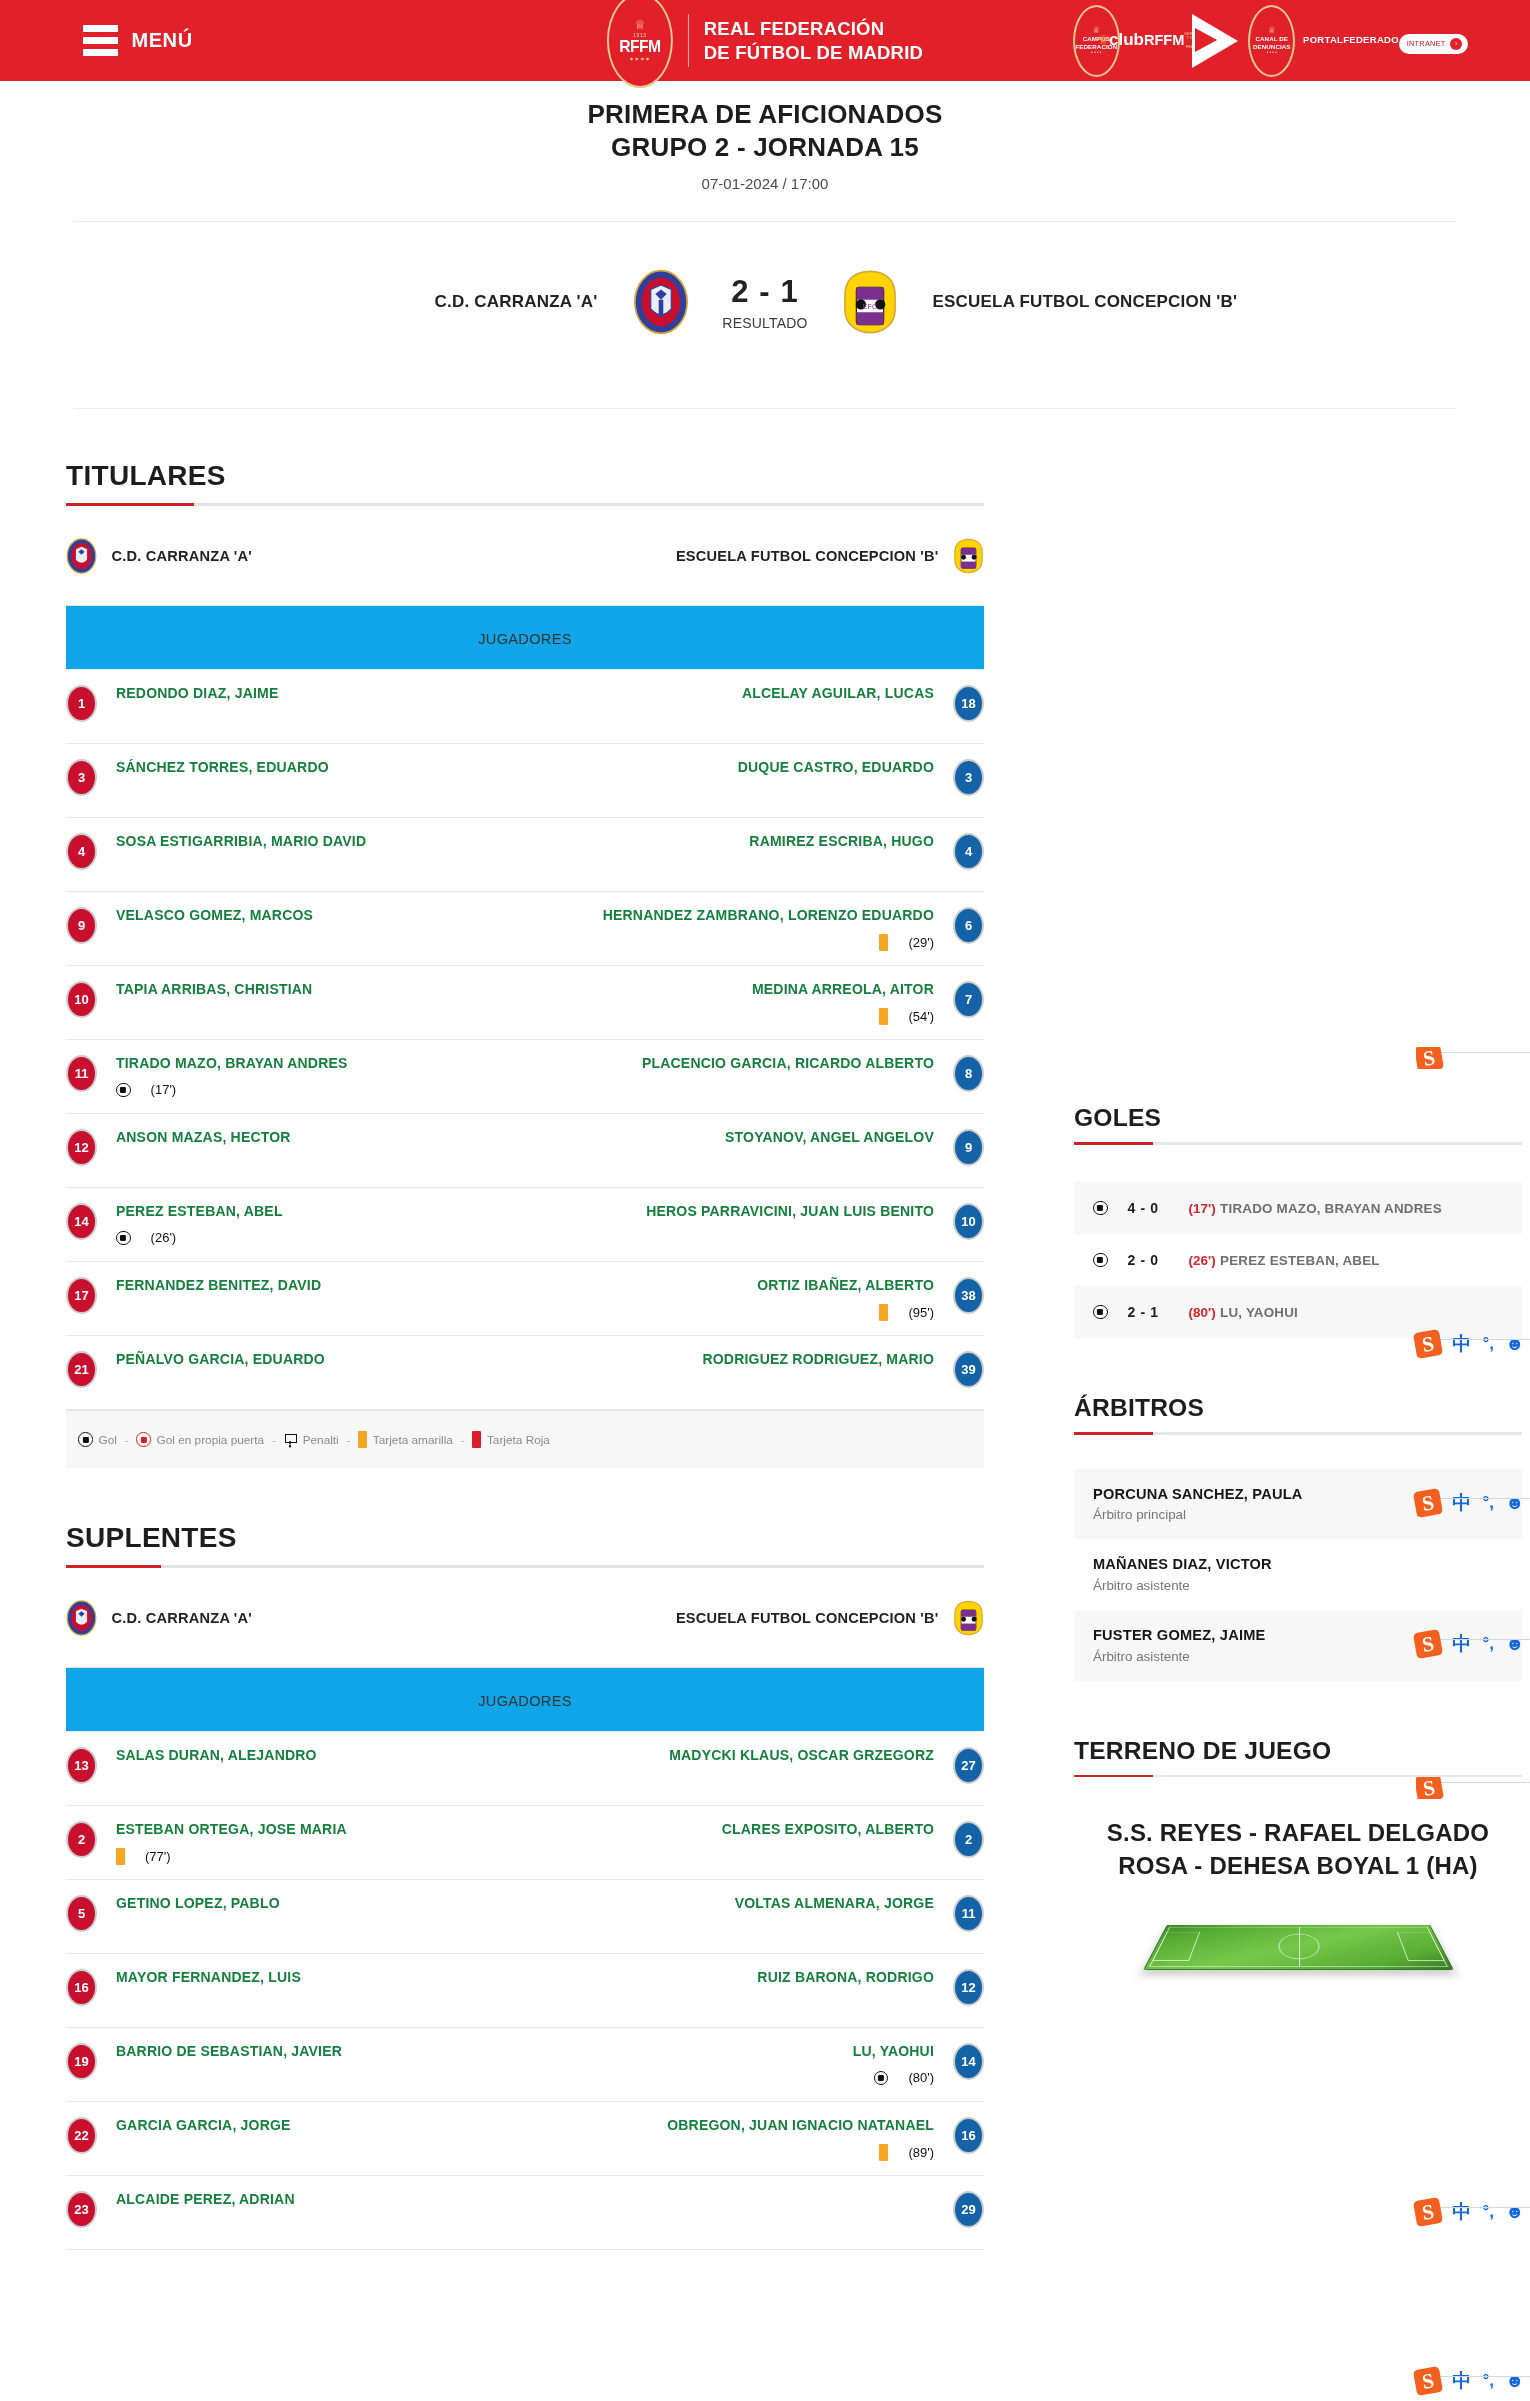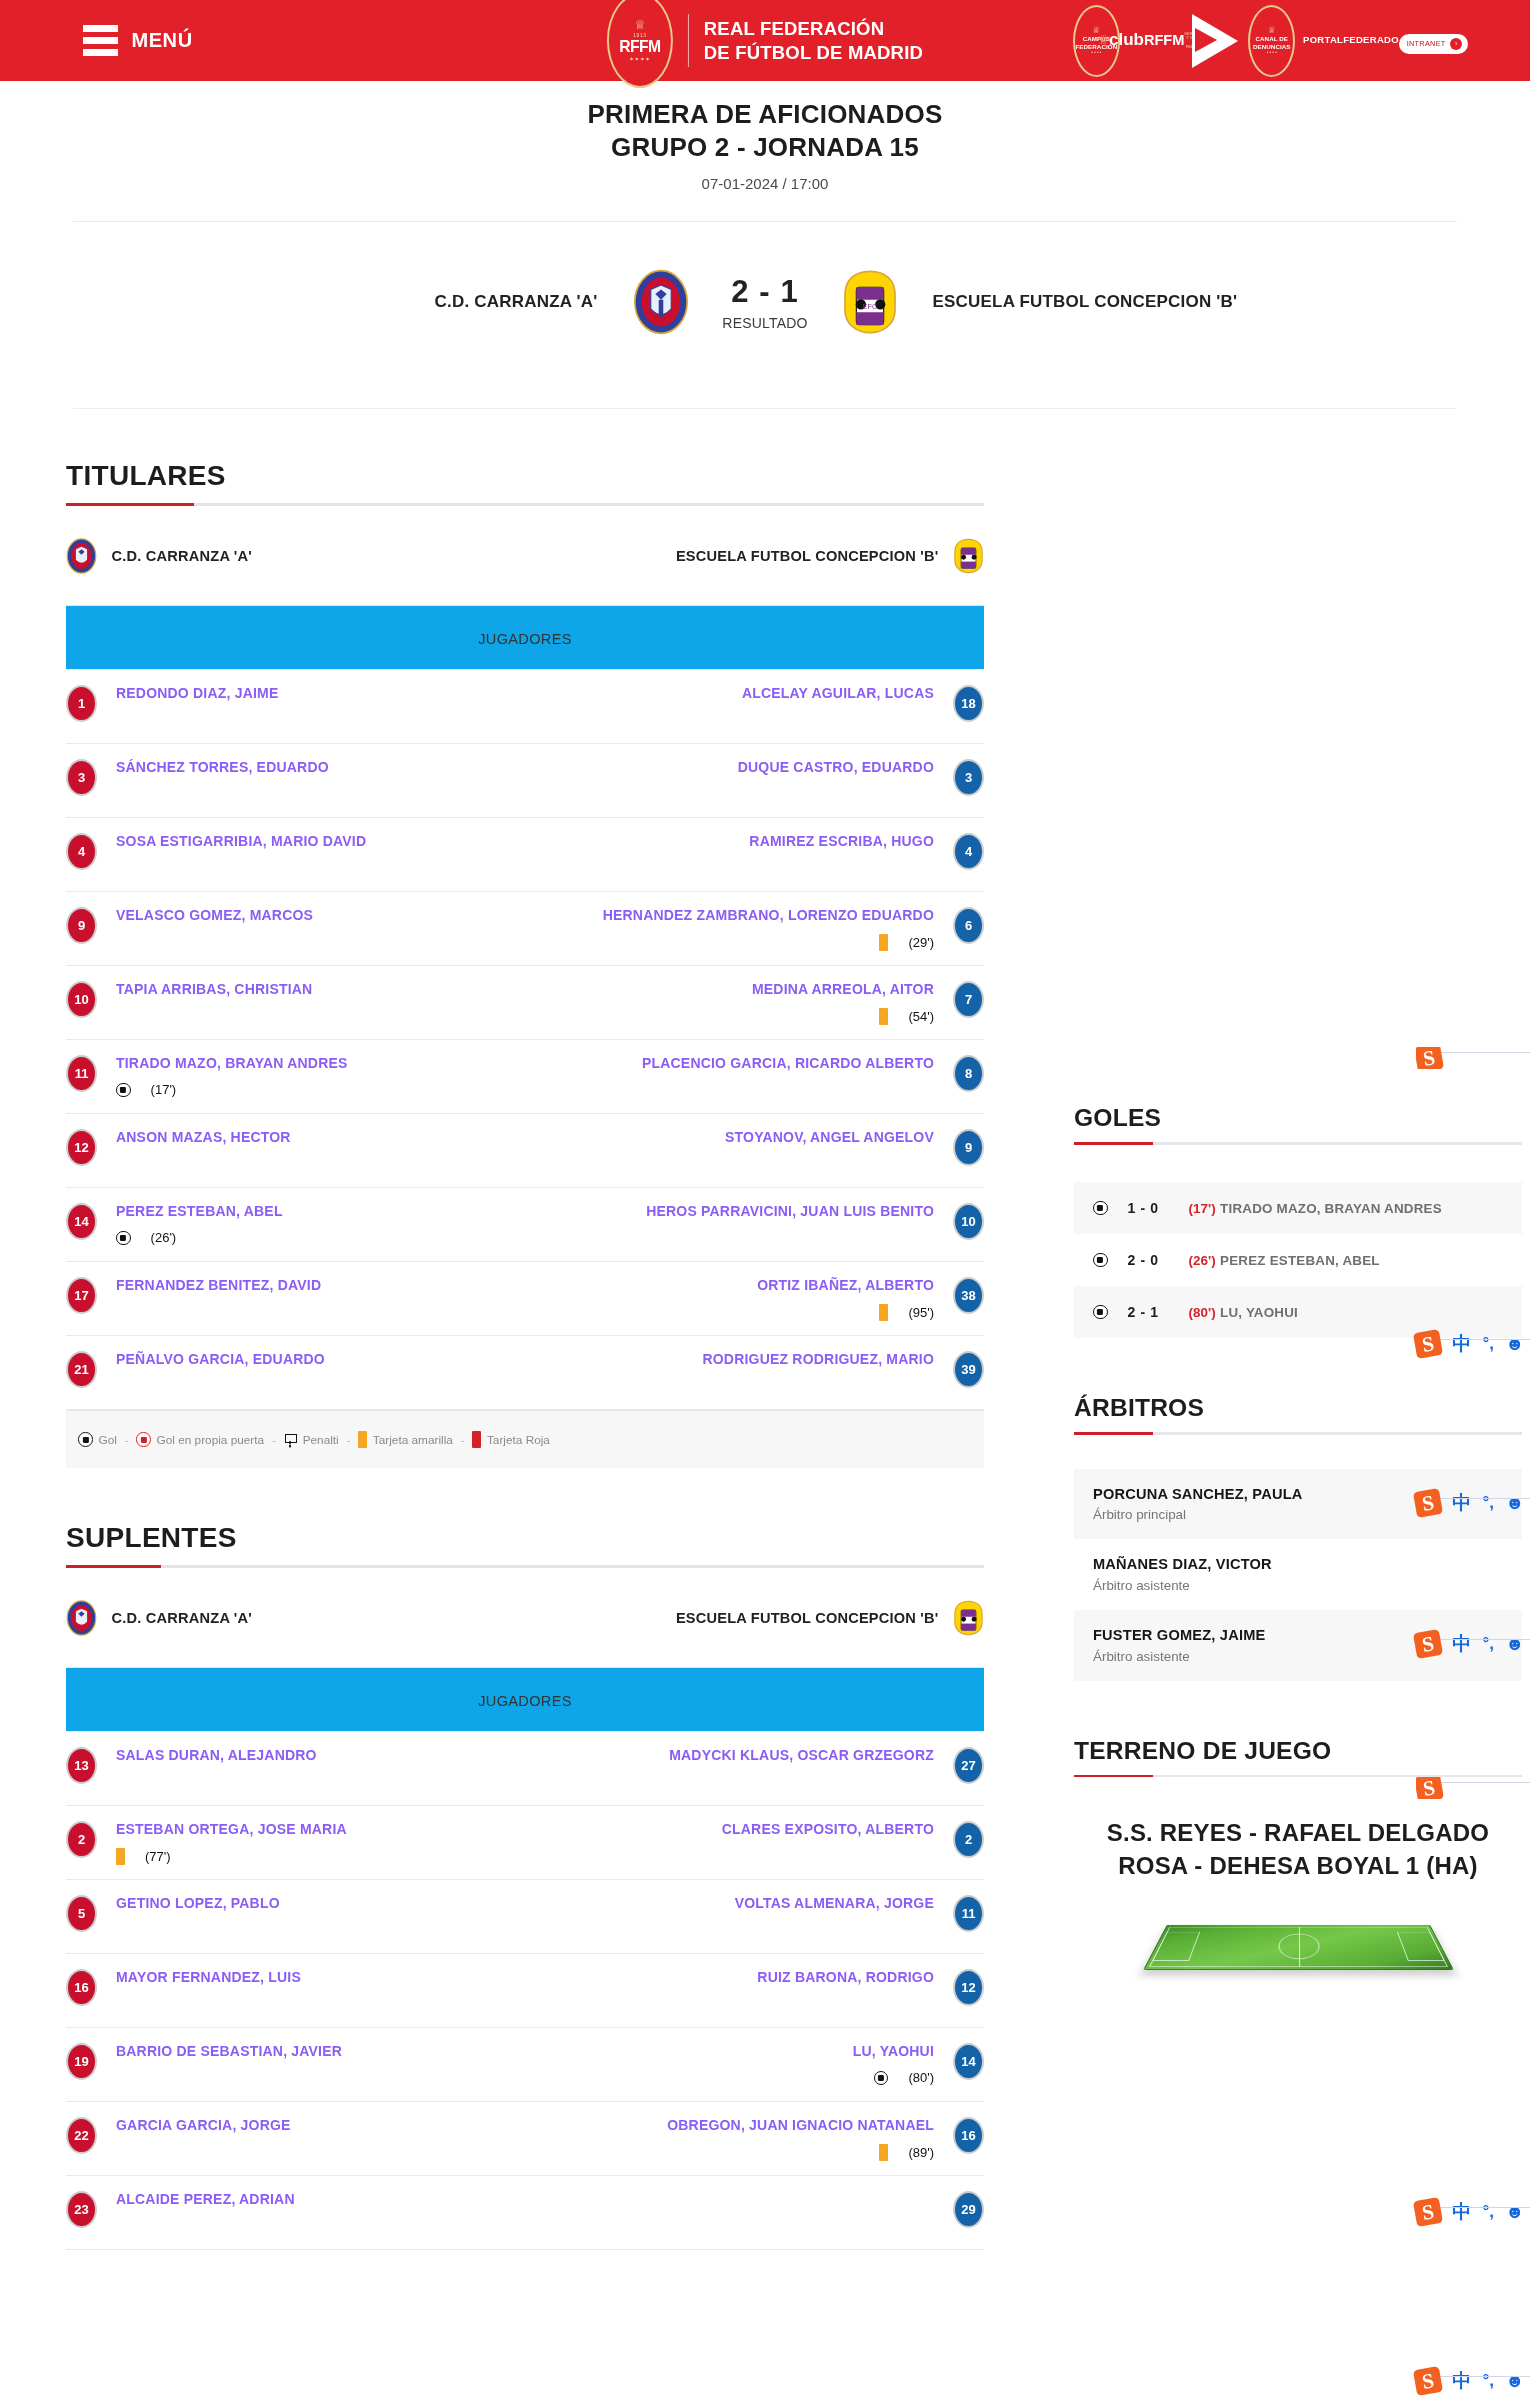--- a/index.html
+++ b/index.html
@@ -139,21 +139,21 @@
     width: 31px; height: 37px; flex: 0 0 auto;
     border-radius: 50%; border: 2.2px solid #cccccc;
     display: flex; align-items: center; justify-content: center;
     color: #fff; font-size: 13px; font-weight: 700;
   }
   .pnum.home { background: #c8102e; }
   .pnum.away { background: #1463a8; }
   .pcell { flex: 1; padding: 0 19px; }
   .pcell.left { text-align: left; }
   .pcell.right { text-align: right; }
-  .pname { font-size: 14px; font-weight: 700; letter-spacing: 0.2px; color: #8b5cf6; line-height: 1.25; white-space: nowrap; }
+  .pname { font-size: 14px; font-weight: 700; letter-spacing: 0.2px; color: #15803d; line-height: 1.25; white-space: nowrap; }
   .pevents { margin-top: 10px; display: flex; gap: 5.6px; align-items: center; }
   .pcell.right .pevents { justify-content: flex-end; }
   .ev { display: inline-flex; align-items: center; gap: 20px; font-size: 13px; color: #111; }
   .card-y { width: 9px; height: 17px; background: #f5a623; border-radius: 1.1px; display: inline-block; }
   .card-r { width: 9px; height: 17px; background: #d81f26; border-radius: 1.1px; display: inline-block; }
   .ball {
     width: 14.6px; height: 14.6px; border-radius: 50%; background: #fff; border: 1.1px solid #111;
     display: inline-block; position: relative;
   }
   .ball::before {
@@ -647,21 +647,21 @@
 
   <div class="col-side">
     <div style="height:644px"></div>
 
     <div class="side-block">
       <div class="side-h">GOLES</div>
       <div class="side-rule"></div>
       <div class="goal-list" id="goal-list">
           <div class="goal-item alt">
             <span class="ball"></span>
-            <span class="goal-score">1 - 0</span>
+            <span class="goal-score">4 - 0</span>
             <span><span class="goal-min">(17')</span><span class="goal-who">TIRADO MAZO, BRAYAN ANDRES</span></span>
           </div>
           <div class="goal-item">
             <span class="ball"></span>
             <span class="goal-score">2 - 0</span>
             <span><span class="goal-min">(26')</span><span class="goal-who">PEREZ ESTEBAN, ABEL</span></span>
           </div>
           <div class="goal-item alt">
             <span class="ball"></span>
             <span class="goal-score">2 - 1</span>

